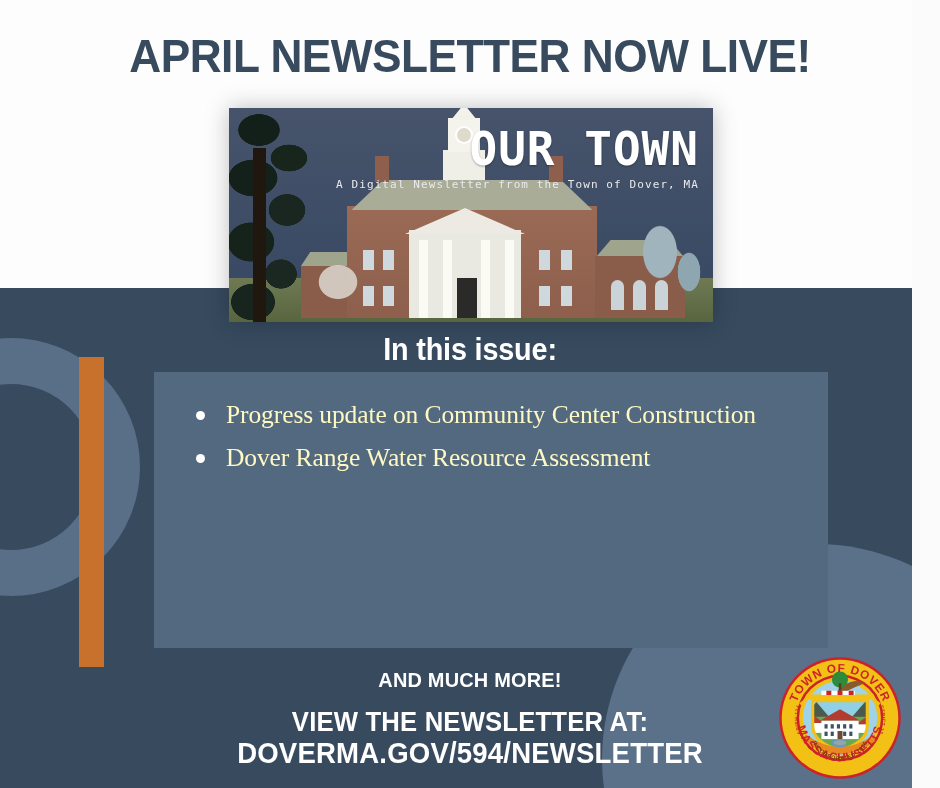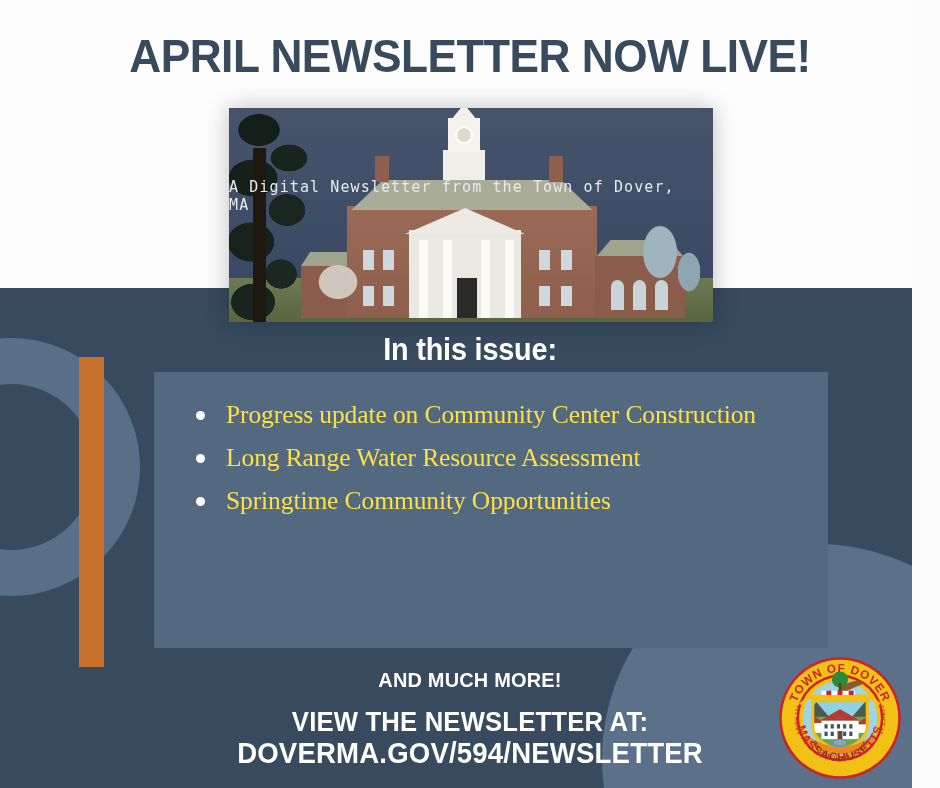--- a/index.html
+++ b/index.html
@@ -141,21 +141,21 @@
     font-size:46px;
     font-weight:bold;
     letter-spacing:1px;
     font-family:"DejaVu Sans Mono", monospace;
     line-height:1;
     text-shadow:0 1px 2px rgba(0,0,0,.35);
   }
   .banner-sub {
     position:absolute; right:14px; top:70px;
     color:#e8eaec;
-    font-size:15px;
+    font-size:11px;
     letter-spacing:1.1px;
     font-family:"DejaVu Sans Mono", monospace;
   }
 
   
   .issue-heading {
     position:absolute; left:0; top:332px; width:940px;
     text-align:center;
     color:#ffffff;
     font-size:31px;
@@ -168,21 +168,21 @@
   .issue-box {
     position:absolute;
     left:154px; top:372px;
     width:674px; height:276px;
     background:#53697f;
     padding:22px 30px 0 30px;
   }
   ul.issue-list { list-style:none; }
   ul.issue-list li {
     position:relative;
-    color:#fde047;
+    color:#fef9c3;
     font-family:"Liberation Serif", serif;
     font-size:25.5px;
     line-height:41px;
     padding-left:42px;
     margin-bottom:2px;
     letter-spacing:-0.1px;
   }
   ul.issue-list li::before {
     content:"";
     position:absolute;
@@ -281,30 +281,30 @@
     <div class="arch-win" style="left:404px;"></div>
     <div class="arch-win" style="left:426px;"></div>
 
     <div class="tree-r1"></div>
     <div class="tree-r2"></div>
     <div class="blossom"></div>
 
     <div class="tree-left"></div>
     <div class="tree-trunk"></div>
 
+    <div class="banner-title">OUR TOWN</div>
     <div class="banner-sub">A Digital Newsletter from the Town of Dover, MA</div>
   </div>
 
   <div class="issue-heading">In this issue:</div>
 
   <div class="issue-box">
     <ul class="issue-list">
       <li>Progress update on Community Center Construction</li>
-      <li>Long Range Water Resource Assessment</li>
-      <li>Springtime Community Opportunities</li>
+      <li>Dover Range Water Resource Assessment</li>
     </ul>
   </div>
 
   <div class="cta-much">AND MUCH MORE!</div>
   <div class="cta-view">VIEW THE NEWSLETTER AT:</div>
   <div class="cta-url">DOVERMA.GOV/594/NEWSLETTER</div>
 
   <div class="seal">
     <svg viewBox="0 0 200 200" xmlns="http://www.w3.org/2000/svg">
       <defs>

